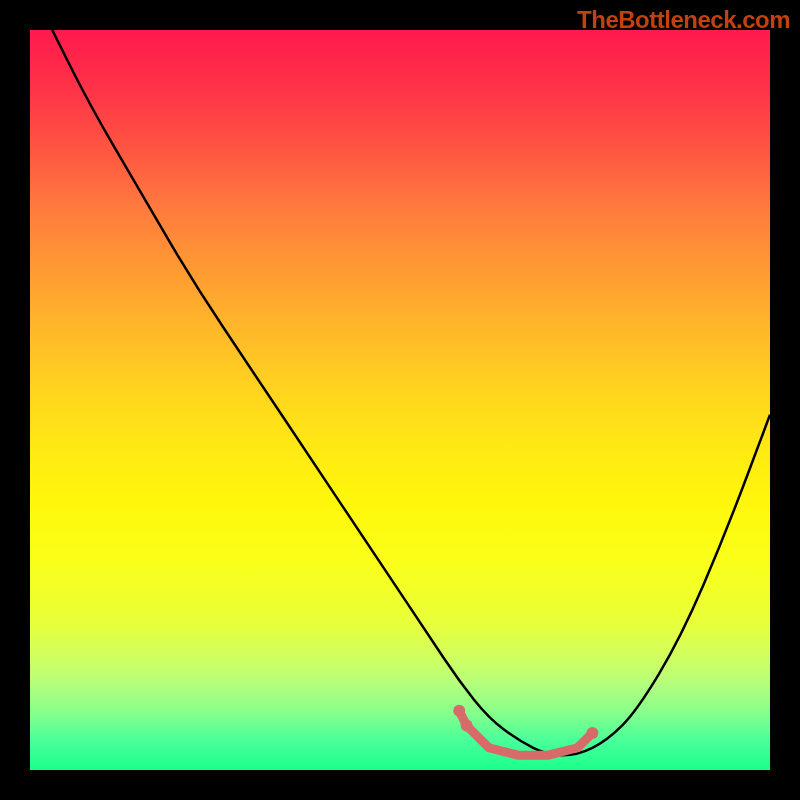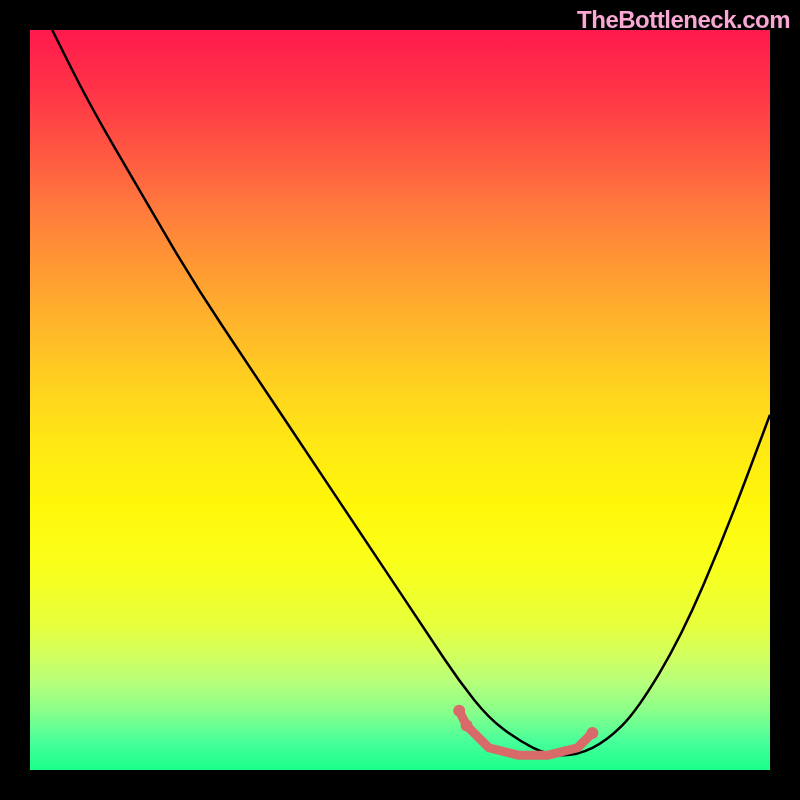--- a/index.html
+++ b/index.html
@@ -1,17 +1,17 @@
 <!DOCTYPE html>
 <html><head>
 <meta charset="utf-8">
 <style>
   * { margin: 0; padding: 0; box-sizing: border-box; }
   body { width: 800px; height: 800px; background: #000; position: relative; font-family: Arial, sans-serif; }
-  .watermark { position: absolute; top: 6px; right: 10px; color: #f9a8d4; font-size: 24px; font-weight: bold; letter-spacing: -0.5px; z-index: 10; text-align: center; }
+  .watermark { position: absolute; top: 6px; right: 10px; color: #c2410c; font-size: 24px; font-weight: bold; letter-spacing: -0.5px; z-index: 10; text-align: center; }
   .plot-area { position: absolute; top: 30px; left: 30px; width: 740px; height: 740px; }
   .gradient-bg {
     position: absolute;
     top: 0; left: 0; width: 100%; height: 100%;
     background: linear-gradient(to bottom,
       #ff1a4d 0%,
       #ff3347 8%,
       #ff5542 16%,
       #ff7a3d 24%,
       #ff9933 32%,

